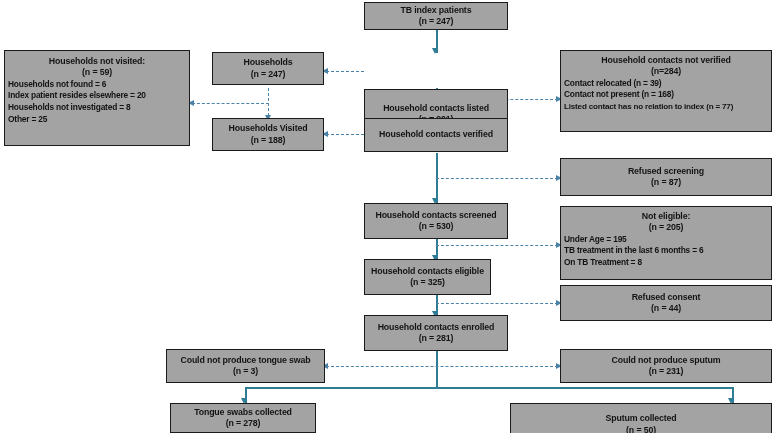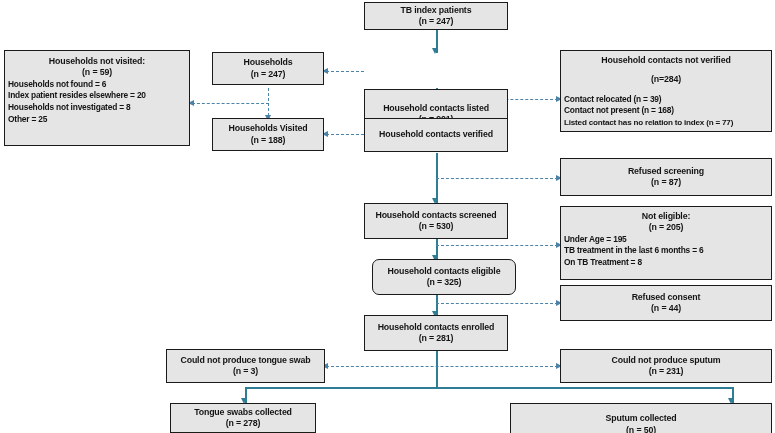--- a/index.html
+++ b/index.html
@@ -10,21 +10,21 @@
     color:#141414;
     overflow:hidden;
   }
   #canvas{position:relative;width:775px;height:433px;}
 
   
   .box{
     position:absolute;
     box-sizing:border-box;
     border:1.6px solid #1a1a1a;
-    background:#e5e5e5;
+    background:#a3a3a3;
     display:flex;
     flex-direction:column;
     justify-content:center;
     z-index:5;
   }
   .ttl{
     font-weight:bold;
     font-size:8.8px;
     text-align:center;
     line-height:1.30;
@@ -155,21 +155,21 @@
 
   <div class="box" style="left:364px;top:53px;width:144px;height:50px;margin-top:36px;">
     <div class="ttl">Household contacts listed</div>
     <div class="num">(n = 901)</div>
   </div>
 
   <div class="box" style="left:364px;top:118px;width:144px;height:34px;">
     <div class="ttl">Household contacts verified</div>
   </div>
 
-  <div class="box" style="left:560px;top:50px;width:212px;height:82px;justify-content:flex-start;padding-top:4px;gap:8px;">
+  <div class="box" style="left:560px;top:50px;width:212px;height:82px;justify-content:flex-start;padding-top:4px;">
     <div class="ttl">Household contacts not verified</div>
     <div class="num">(n=284)</div>
     <ul class="detail-list">
       <li class="detail">Contact relocated (n = 39)</li>
       <li class="detail">Contact not present (n = 168)</li>
       <li class="detail" style="font-size:8.1px;">Listed contact has no relation to index (n = 77)</li>
     </ul>
   </div>
 
   <div class="box" style="left:560px;top:158px;width:212px;height:38px;">
@@ -185,21 +185,21 @@
   <div class="box" style="left:560px;top:206px;width:212px;height:74px;justify-content:flex-start;padding-top:4px;">
     <div class="ttl">Not eligible:</div>
     <div class="num">(n = 205)</div>
     <ul class="detail-list">
       <li class="detail">Under Age = 195</li>
       <li class="detail">TB treatment in the last 6 months = 6</li>
       <li class="detail">On TB Treatment = 8</li>
     </ul>
   </div>
 
-  <div class="box" style="left:372px;top:259px;width:144px;height:36px;border-radius:7px;">
+  <div class="box" style="left:364px;top:259px;width:127px;height:36px;">
     <div class="ttl">Household contacts eligible</div>
     <div class="num">(n = 325)</div>
   </div>
 
   <div class="box" style="left:560px;top:285px;width:212px;height:36px;">
     <div class="ttl">Refused consent</div>
     <div class="num">(n = 44)</div>
   </div>
 
   <div class="box" style="left:364px;top:315px;width:144px;height:36px;">

